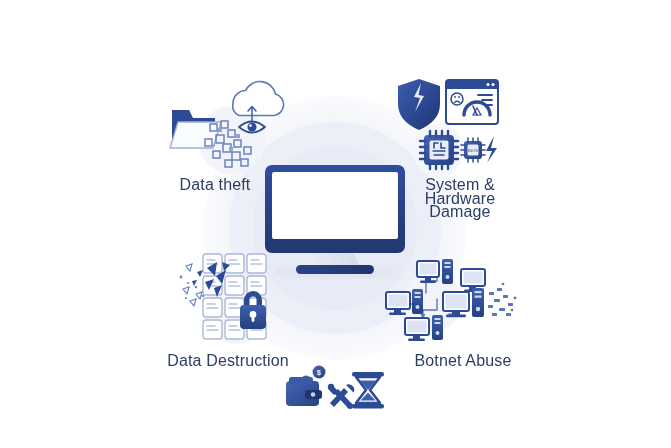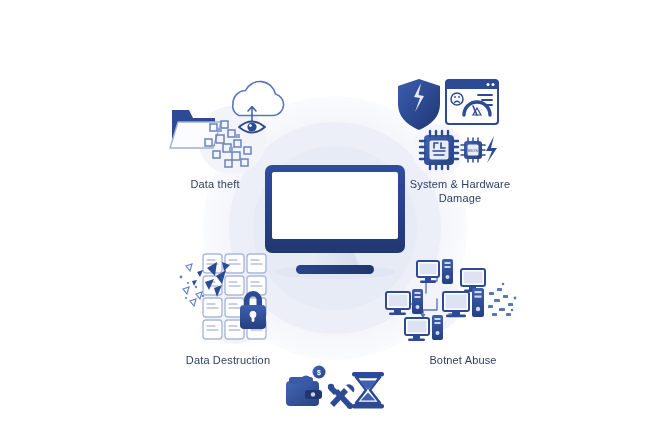--- a/index.html
+++ b/index.html
@@ -23,21 +23,21 @@
   }
   .layer {
     position: absolute;
     left: 0; top: 0;
     width: 671px;
     height: 448px;
   }
   .label {
     position: absolute;
     color: #2c3e63;
-    font-size: 11px;
+    font-size: 16px;
     line-height: 13.5px;
     letter-spacing: 0.15px;
     text-align: center;
     white-space: pre-line;
     font-family: "Liberation Sans", sans-serif;
   }
   #label-data-theft { left: 155px; top: 178px; width: 120px; }
   #label-system-hardware { left: 400px; top: 178px; width: 120px; text-align: center; }
   #label-data-destruction { left: 158px; top: 354px; width: 140px; }
   #label-botnet-abuse { left: 398px; top: 354px; width: 130px; }

